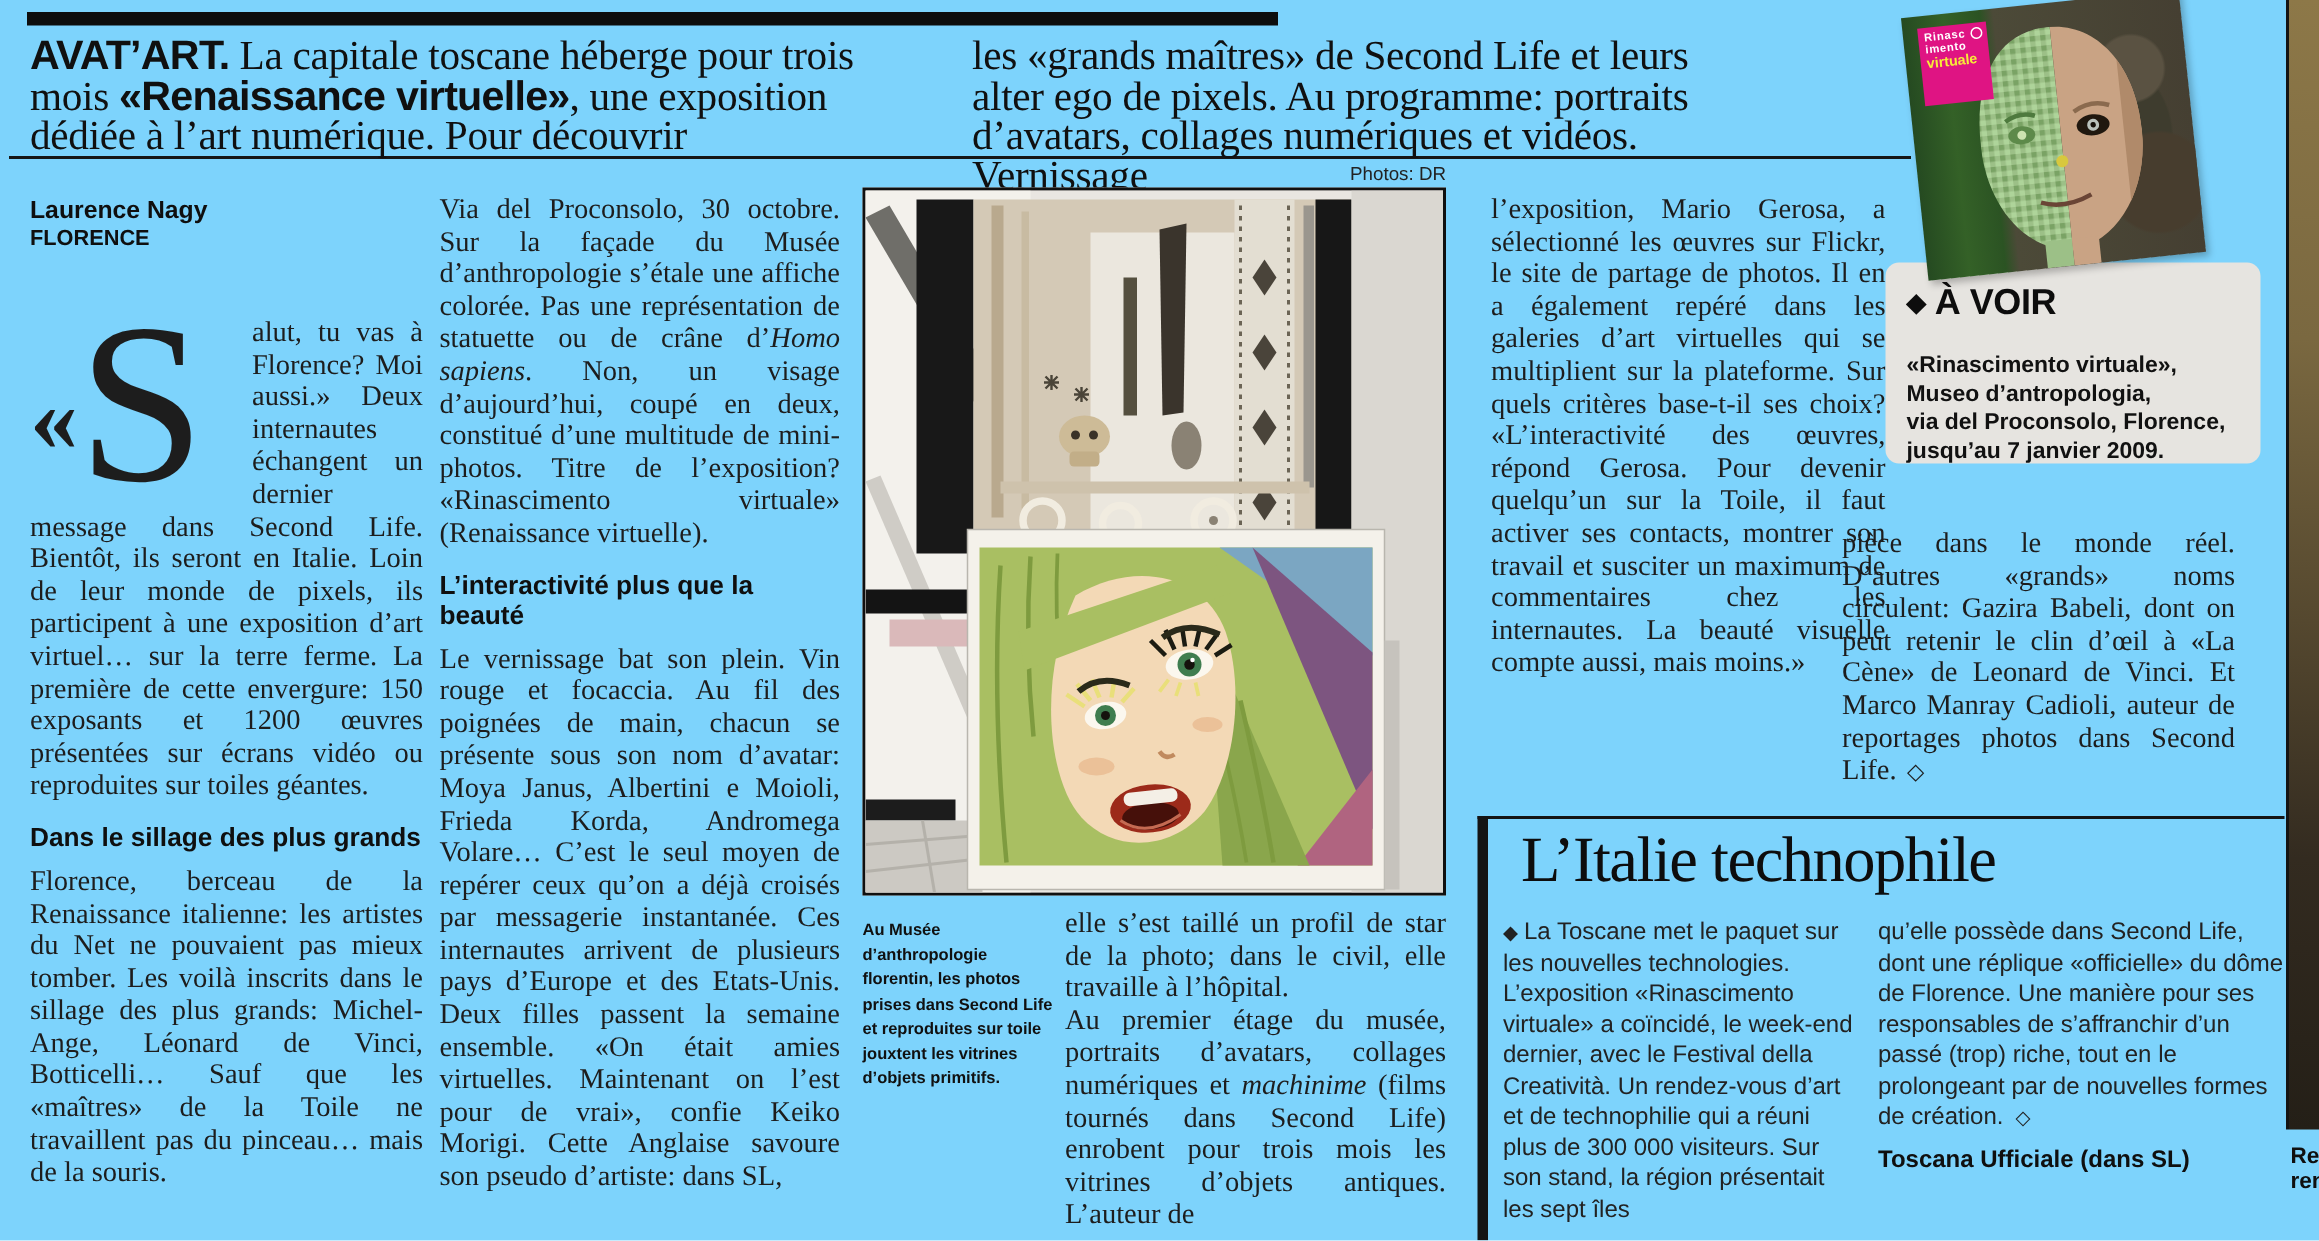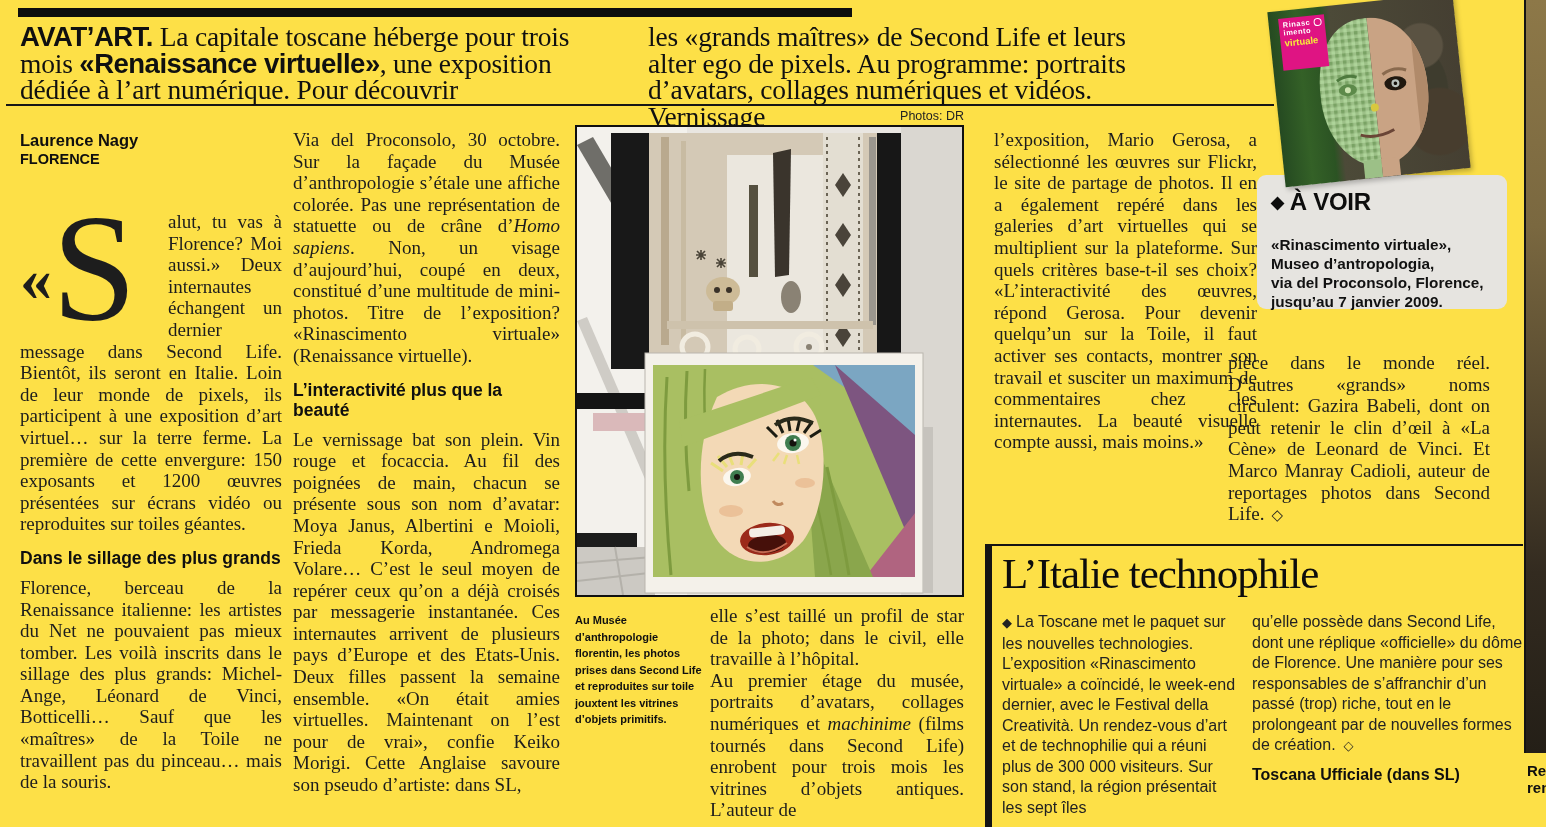--- a/index.html
+++ b/index.html
@@ -1,19 +1,19 @@
 <!DOCTYPE html>
 <html><head>
 <meta charset="utf-8">
 <style>
   * { margin:0; padding:0; box-sizing:border-box; }
   html,body { background:#ffffff; }
   .page {
     position:relative; width:1546px; height:827px;
-    background:#fde047; overflow:hidden;
+    background:#7dd3fc; overflow:hidden;
     font-family:"Liberation Serif", serif; color:#151515;
   }
   .abs { position:absolute; }
 
   
   .top-bar { background:#0d0d0d; }
   .headline { font-size:27.5px; line-height:26.5px; color:#101010; letter-spacing:-0.2px; }
   .headline .kicker { font-family:"Liberation Sans", sans-serif; font-weight:bold; letter-spacing:-0.5px; }
   .headline .hl-bold { font-family:"Liberation Sans", sans-serif; font-weight:bold; letter-spacing:-0.5px; }
   .thin-rule { background:#161616; }
@@ -51,21 +51,21 @@
     box-shadow:2px 3px 5px rgba(0,0,0,0.25);
   }
   .plabel { position:absolute; top:8px; left:10px; width:46px; height:52px; background:#df1483; padding:3px 2px 2px 4px; }
   .plabel-word { font-family:"Liberation Sans", sans-serif; font-weight:bold; font-size:7.5px; line-height:7.5px; color:#fff; word-break:break-all; letter-spacing:0.5px; width:30px; }
   .plabel-accent { font-family:"Liberation Sans", sans-serif; font-weight:bold; font-size:9.5px; line-height:10px; color:#f6ec38; margin-top:2px; }
   .plabel-reg { position:absolute; top:3px; right:3px; width:8px; height:8px; border:1px solid #fff; border-radius:50%; }
 
   
   .tech-top-rule { background:#141414; }
   .tech-left-bar { background:#141414; }
-  .tech-title { font-size:43px; line-height:46px; color:#0d0d0d; letter-spacing:-1px; }
+  .tech-title { font-size:43px; line-height:46px; color:#0d0d0d; letter-spacing:-1px;margin-left:12px; }
   .tech-col { font-family:"Liberation Sans", sans-serif; font-size:16px; line-height:20.5px; color:#222; }
   .tech-col .diam { font-size:13px; margin-right:4px; }
   .tech-footer { font-family:"Liberation Sans", sans-serif; font-weight:bold; font-size:16px; line-height:19px; color:#0f0f0f; margin-top:8px; }
   .tech-endmark { display:inline-block; margin-left:8px; font-size:13px; }
 
   
   .edge-strip {
     border-left:2px solid #141414;
     background:linear-gradient(180deg,#8d7848 0%,#7a6840 30%,#55482f 55%,#332b20 76%,#241f17 100%);
   }

